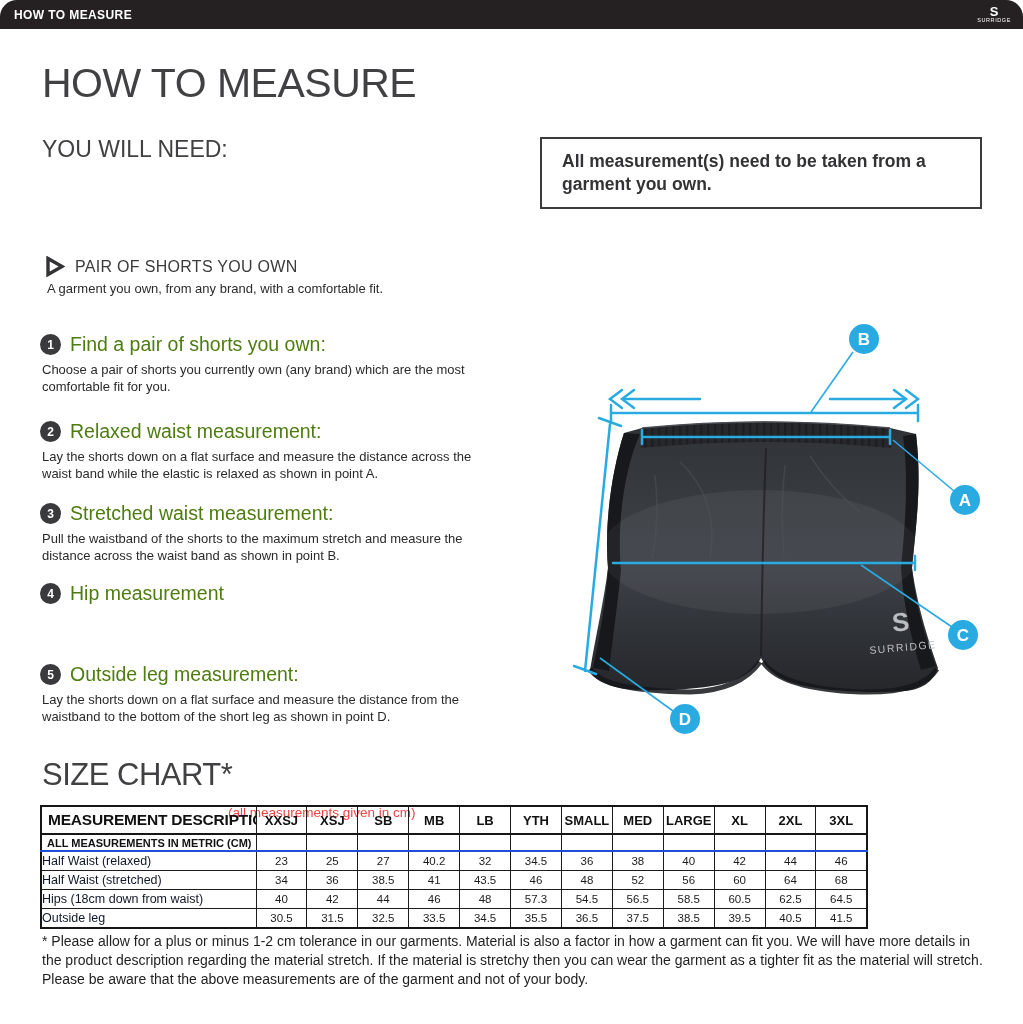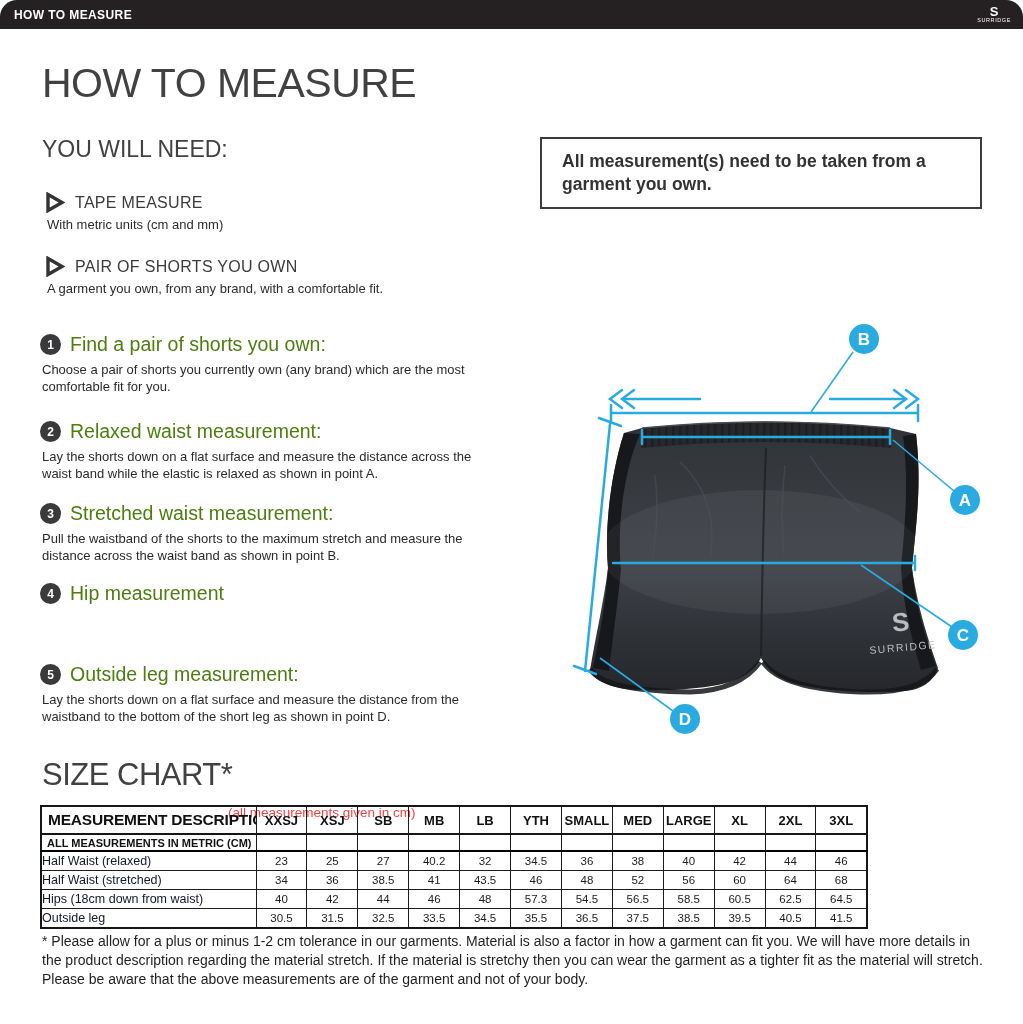--- a/index.html
+++ b/index.html
@@ -41,21 +41,21 @@
   .figure{position:absolute;left:560px;top:300px;width:463px;height:470px;}
 
   .sc-heading{position:absolute;left:42px;top:757px;font-size:31px;color:#414042;letter-spacing:-.5px;}
   .sc-sub{position:absolute;left:228px;top:769px;font-size:13.5px;color:#ef4444;margin-top:36px;}
 
   .size-table{position:absolute;left:40px;top:805px;width:828px;table-layout:fixed;
               border-collapse:collapse;border:2px solid #161616;}
   .size-table th,.size-table td{border:1px solid #1c1c1c;overflow:hidden;white-space:nowrap;}
   .size-table thead th{border-bottom:2px solid #161616;height:24px;font-size:13px;font-weight:bold;color:#111;}
   .size-table thead th.desc-h{text-align:left;font-size:15.5px;padding:1px 6px;letter-spacing:-.2px;}
-  .size-table .metric-row td{border-bottom:2px solid #000000;height:13px;}
+  .size-table .metric-row td{border-bottom:2px solid #1d4ed8;height:13px;}
   .size-table .metric-label{font-weight:bold;font-size:11px;padding:0 5px;color:#111;}
   .size-table tbody tr.data-row td{height:16px;}
   .size-table .row-label{font-size:12.5px;text-align:left;padding:0 0;color:#0f172a;}
   .size-table .val{font-size:11.5px;text-align:center;color:#1c1c1c;}
   .col-desc{width:215px;}
 
   .footnote{position:absolute;left:42px;top:932px;width:948px;font-size:14px;line-height:1.35;color:#1f1f1f;}
 </style>
 </head>
 <body>
@@ -66,29 +66,20 @@
     <span class="topbar-title">HOW TO MEASURE</span>
     <span class="brand">
       <span class="brand-mark">S</span>
       <span class="brand-name">SURRIDGE</span>
     </span>
   </div>
 
   <div class="page-title">HOW TO MEASURE</div>
   <div class="ywn-heading">YOU WILL NEED:</div>
 
-  <div class="need-item n1">
-    <div class="need-head">
-      <svg class="tri-icon" width="21" height="21" viewBox="0 0 21 21">
-        <polygon points="4,2.5 18,10.5 4,18.5" fill="none" stroke="#333335" stroke-width="3.4" stroke-linejoin="miter"></polygon>
-      </svg>
-      <span class="need-title">TAPE MEASURE</span>
-    </div>
-    <div class="need-desc">With metric units (cm and mm)</div>
-  </div>
 
   <div class="need-item n2">
     <div class="need-head">
       <svg class="tri-icon" width="21" height="21" viewBox="0 0 21 21">
         <polygon points="4,2.5 18,10.5 4,18.5" fill="none" stroke="#333335" stroke-width="3.4" stroke-linejoin="miter"></polygon>
       </svg>
       <span class="need-title">PAIR OF SHORTS YOU OWN</span>
     </div>
     <div class="need-desc">A garment you own, from any brand, with a comfortable fit.</div>
   </div>

